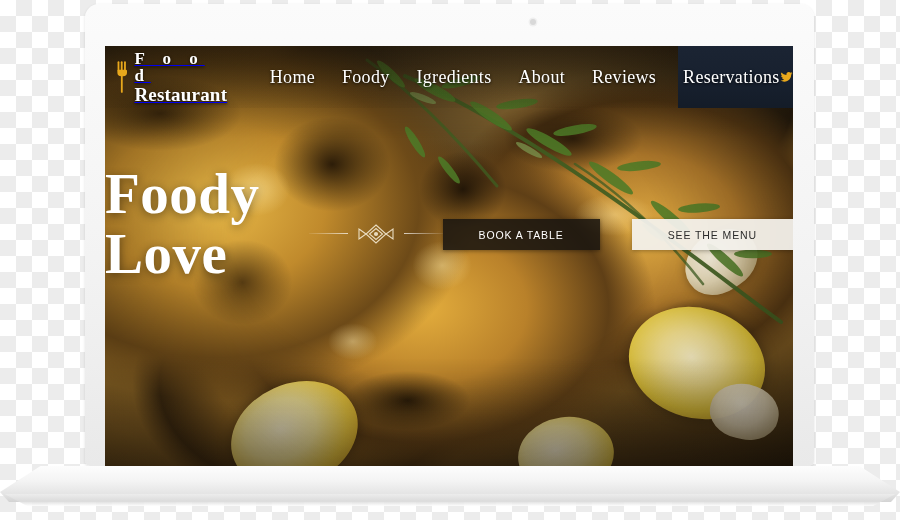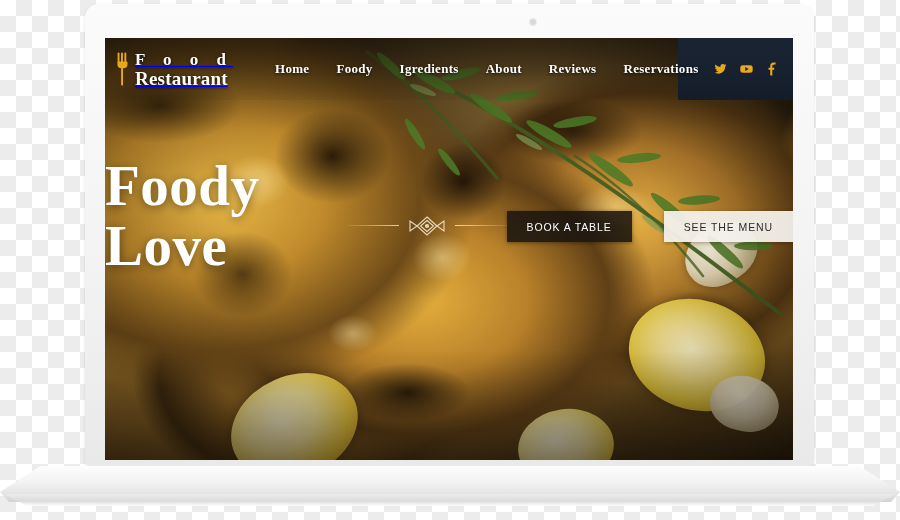--- a/index.html
+++ b/index.html
@@ -36,21 +36,21 @@
   #webcam{
     position:absolute; left:445px; top:15px;
     width:6px; height:6px; border-radius:50%;
     background:#d8d8d8;
     box-shadow:0 0 0 1.5px #efefef;
   }
 
   
   #screen{
     position:absolute;
-    left:105px; top:38px;
+    left:105px; top:46px;
     width:688px; height:422px;
     overflow:hidden;
     background:#1d1509;
     box-shadow:inset 0 0 0 1px rgba(0,0,0,.18);
   }
 
   
   #base{
     position:absolute; left:0; top:466px;
     width:900px; height:36px;
@@ -194,21 +194,21 @@
 
   
   #main-nav{
     position:relative; z-index:3;
     margin-left:42px;
     display:flex; align-items:center; gap:27px;
   }
   .nav-link{
     color:#ffffff;
     font-family:"Liberation Serif", serif;
-    font-size:13px; font-weight:700;
+    font-size:18px; font-weight:400;
     letter-spacing:.3px;
     text-decoration:none;
     white-space:nowrap;
     text-shadow:0 1px 3px rgba(0,0,0,.85);
     cursor:pointer;
   }
 
   
   #social{
     position:relative; z-index:4;
@@ -254,21 +254,21 @@
     margin-top:22px;
     display:flex; align-items:center; gap:20px;
   }
   .hero-btn{
     font-family:"Liberation Sans", sans-serif;
     font-size:10.5px;
     letter-spacing:.9px;
     border:none;
     cursor:pointer;
     height:31px;
-    padding:0 20px;
+    padding:0 36px;
     display:flex; align-items:center; justify-content:center;
     white-space:nowrap;
   }
   #btn-book{
     background:rgba(26,22,16,.88);
     color:#ffffff;
     box-shadow:0 1px 4px rgba(0,0,0,.4);
   }
   #btn-menu{
     background:rgba(243,241,236,.94);

